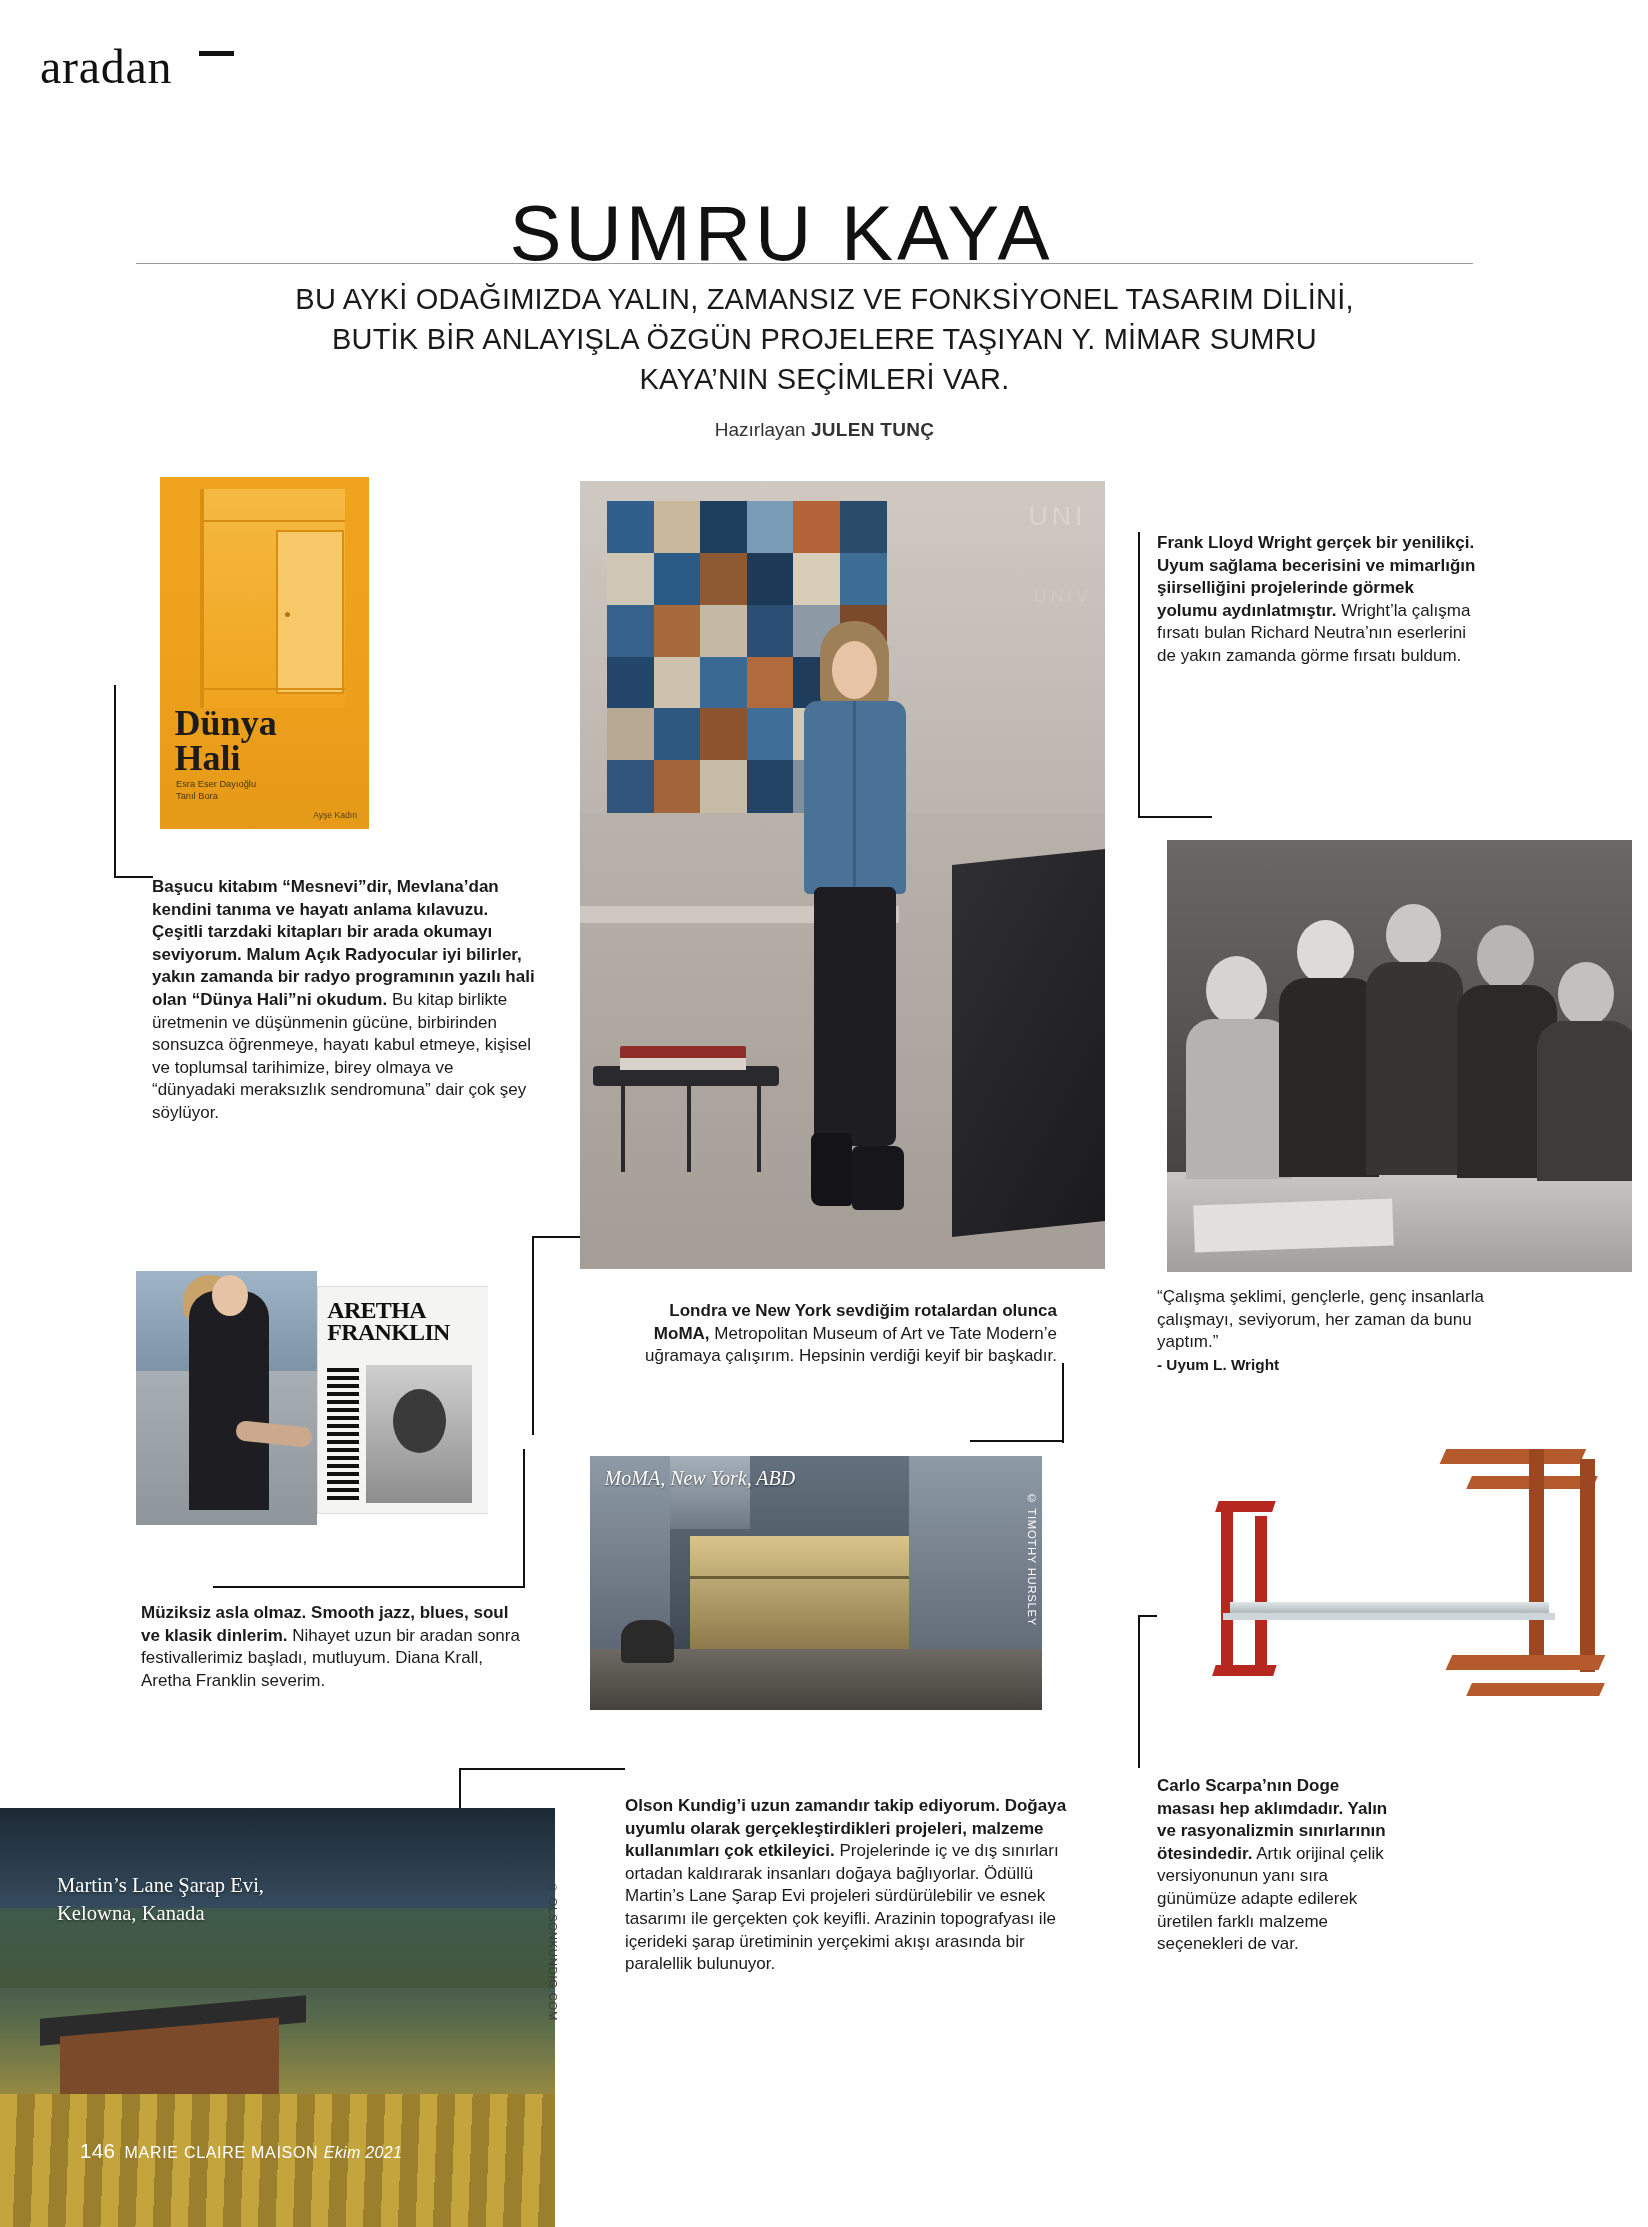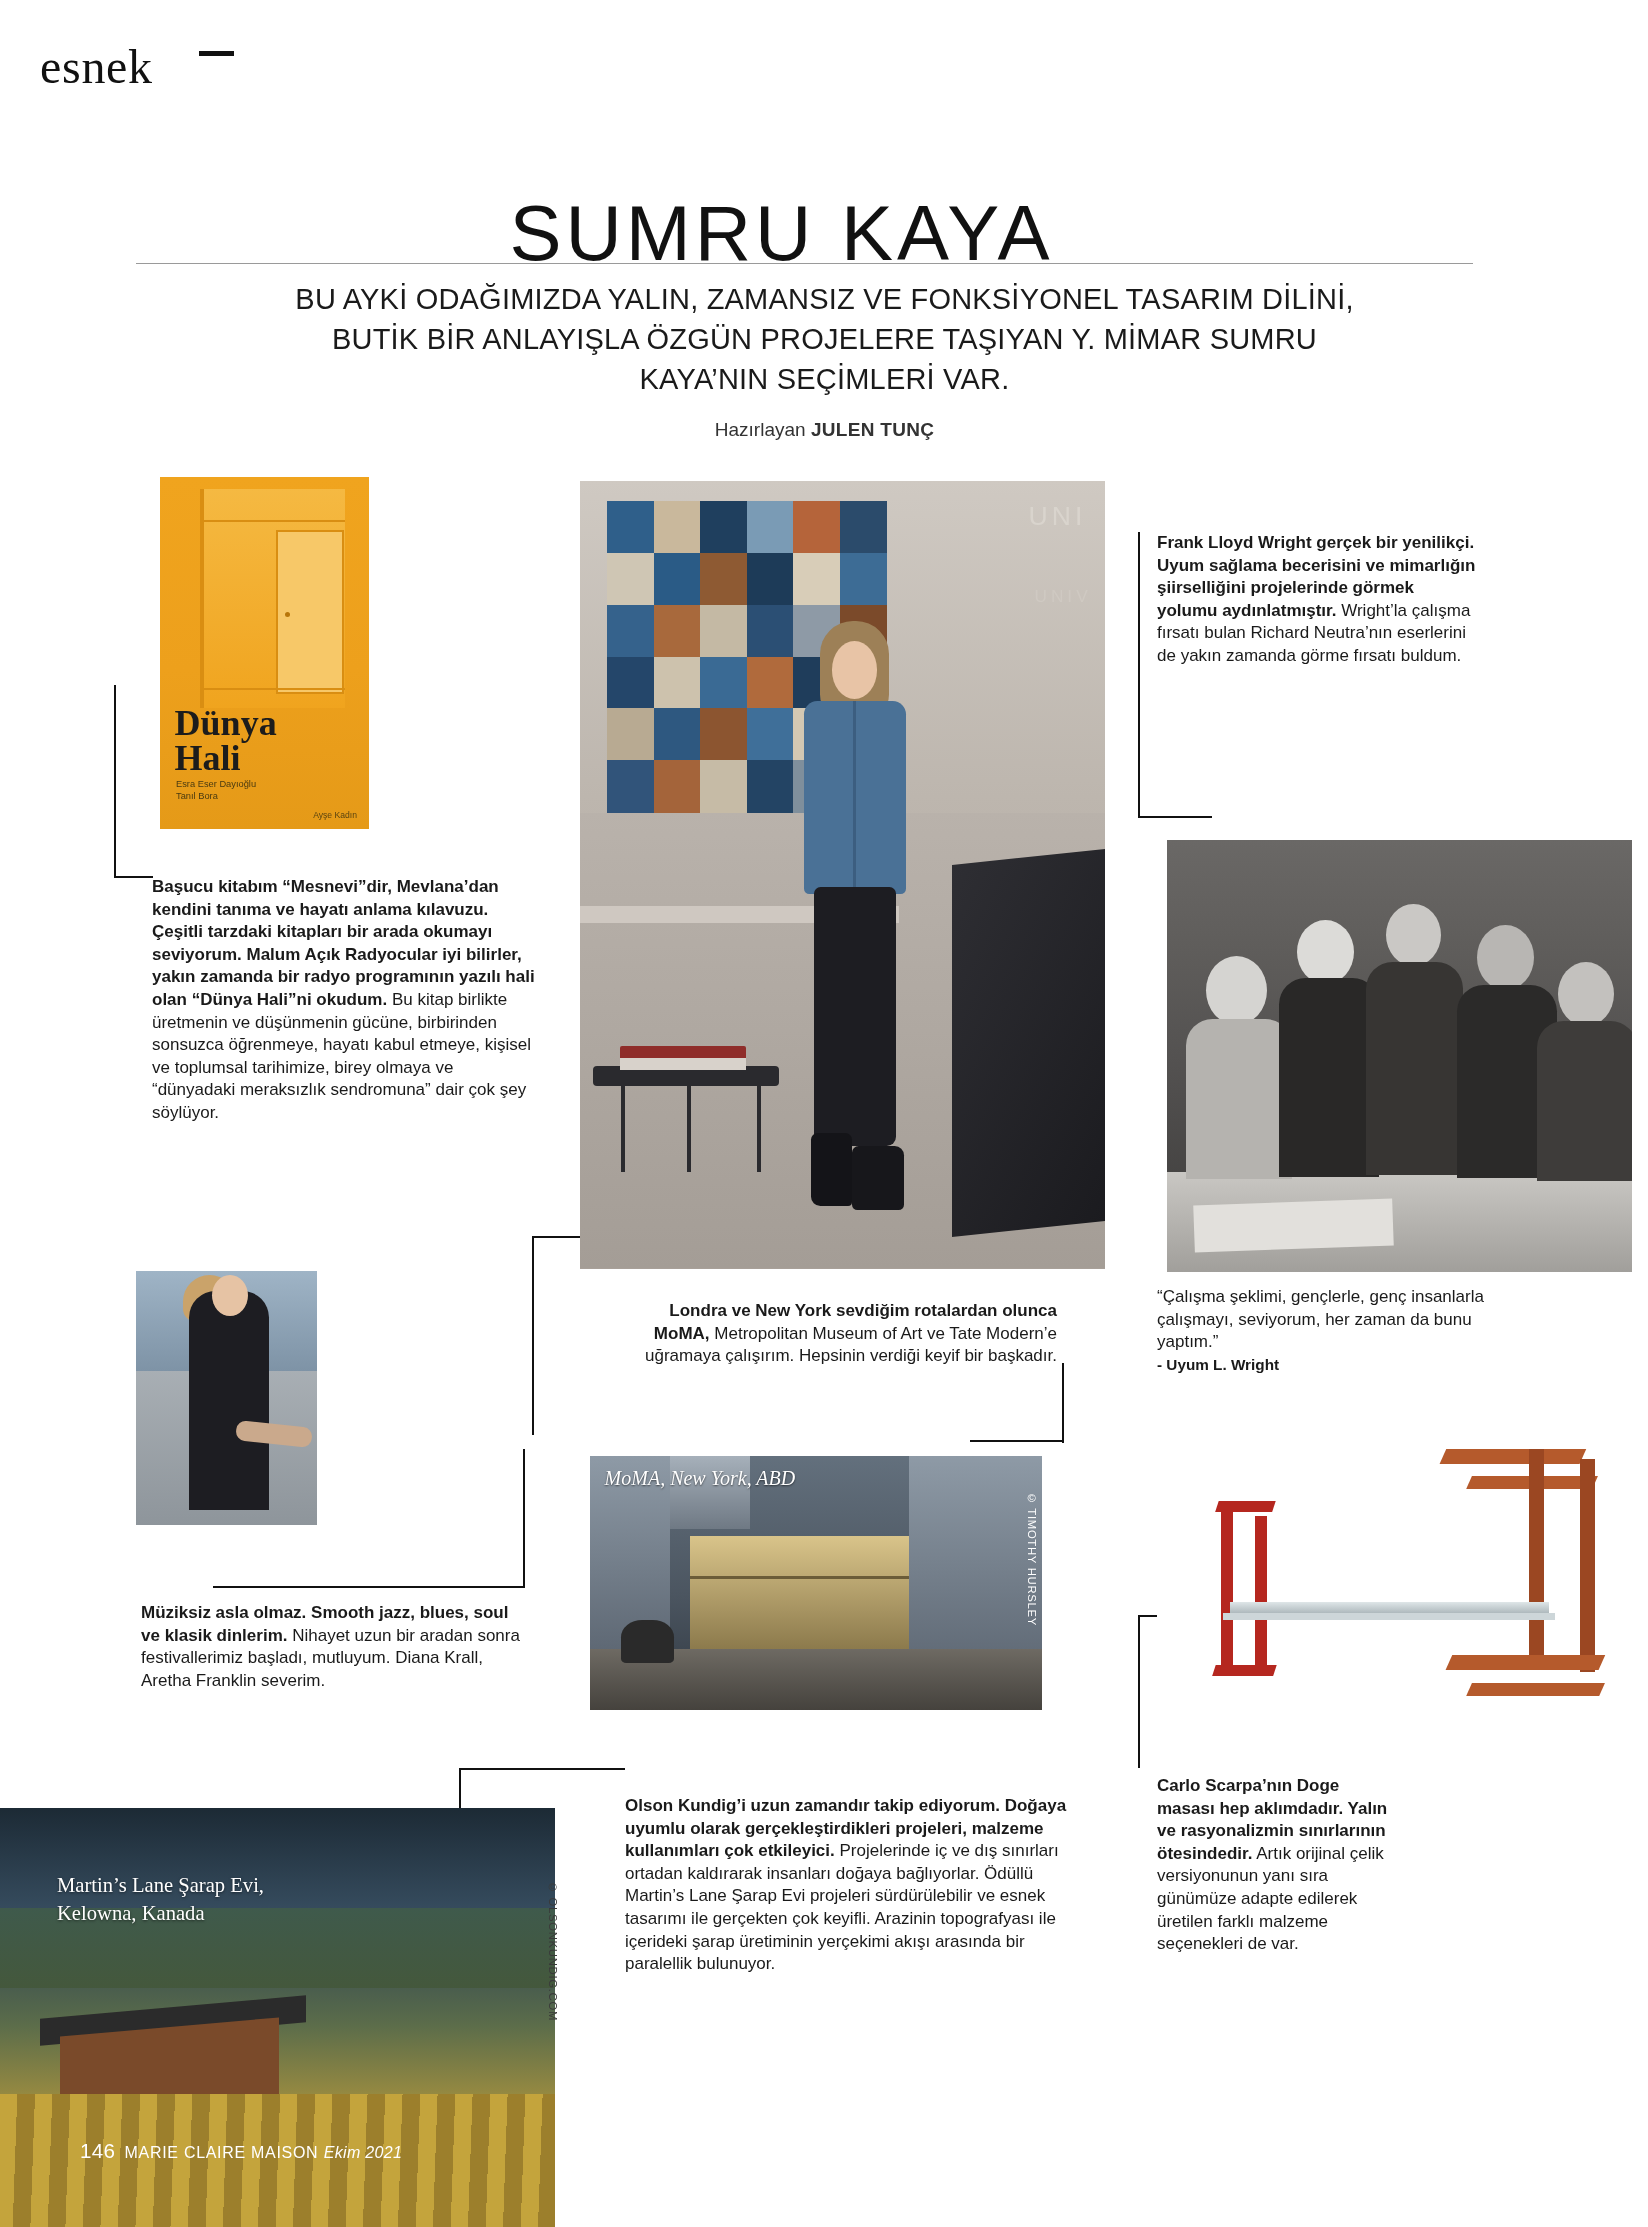--- a/index.html
+++ b/index.html
@@ -248,21 +248,21 @@
   .t-olson  { left: 625px;  top: 1795px; width: 459px; }
   .t-scarpa { left: 1157px; top: 1775px; width: 239px; }
 
   
   .line { position: absolute; background: #111; }
 
 </style>
 </head>
 <body>
 
-<div class="masthead">esnek</div>
+<div class="masthead">aradan</div>
 <div class="masthead-rule"></div>
 
 <h1 class="title">SUMRU KAYA</h1>
 <div class="title-rule"></div>
 <div class="deck">BU AYKİ ODAĞIMIZDA YALIN, ZAMANSIZ VE FONKSİYONEL TASARIM DİLİNİ, BUTİK BİR ANLAYIŞLA ÖZGÜN PROJELERE TAŞIYAN Y. MİMAR SUMRU KAYA’NIN SEÇİMLERİ VAR.</div>
 <div class="byline">
   <span>Hazırlayan </span><b>JULEN TUNÇ</b>
 </div>
 
 <div class="line" style="left:114px;top:685px;width:2px;height:193px;"></div>
@@ -377,20 +377,25 @@
   <div class="b" style="left:370px;top:181px;width:100px;height:160px;background:#423c33;"></div>
 </div>
 
 <div class="img music-collage">
   <div class="mc-left">
     <div class="win"></div>
     <div class="hair"></div>
     <div class="wom"></div>
     <div class="leg"></div>
   </div>
+  <div class="mc-right">
+    <div class="name">ARETHA<br>FRANKLIN</div>
+    <div class="bars"></div>
+    <div class="portrait2"></div>
+  </div>
 </div>
 
 <div class="img moma">
   <div class="bldg" style="left:0;top:0;width:80px;height:199px;"></div>
   <div class="bldg" style="left:319px;top:0;width:133px;height:219px;"></div>
   <div class="bldg" style="left:80px;top:0;width:80px;height:73px;background:linear-gradient(180deg,#a6b0ba,#6f7984);"></div>
   <div class="glass"></div>
   <div class="plaza"></div>
   <div class="sculpt"></div>
   <div class="caption">MoMA, New York, ABD</div>

